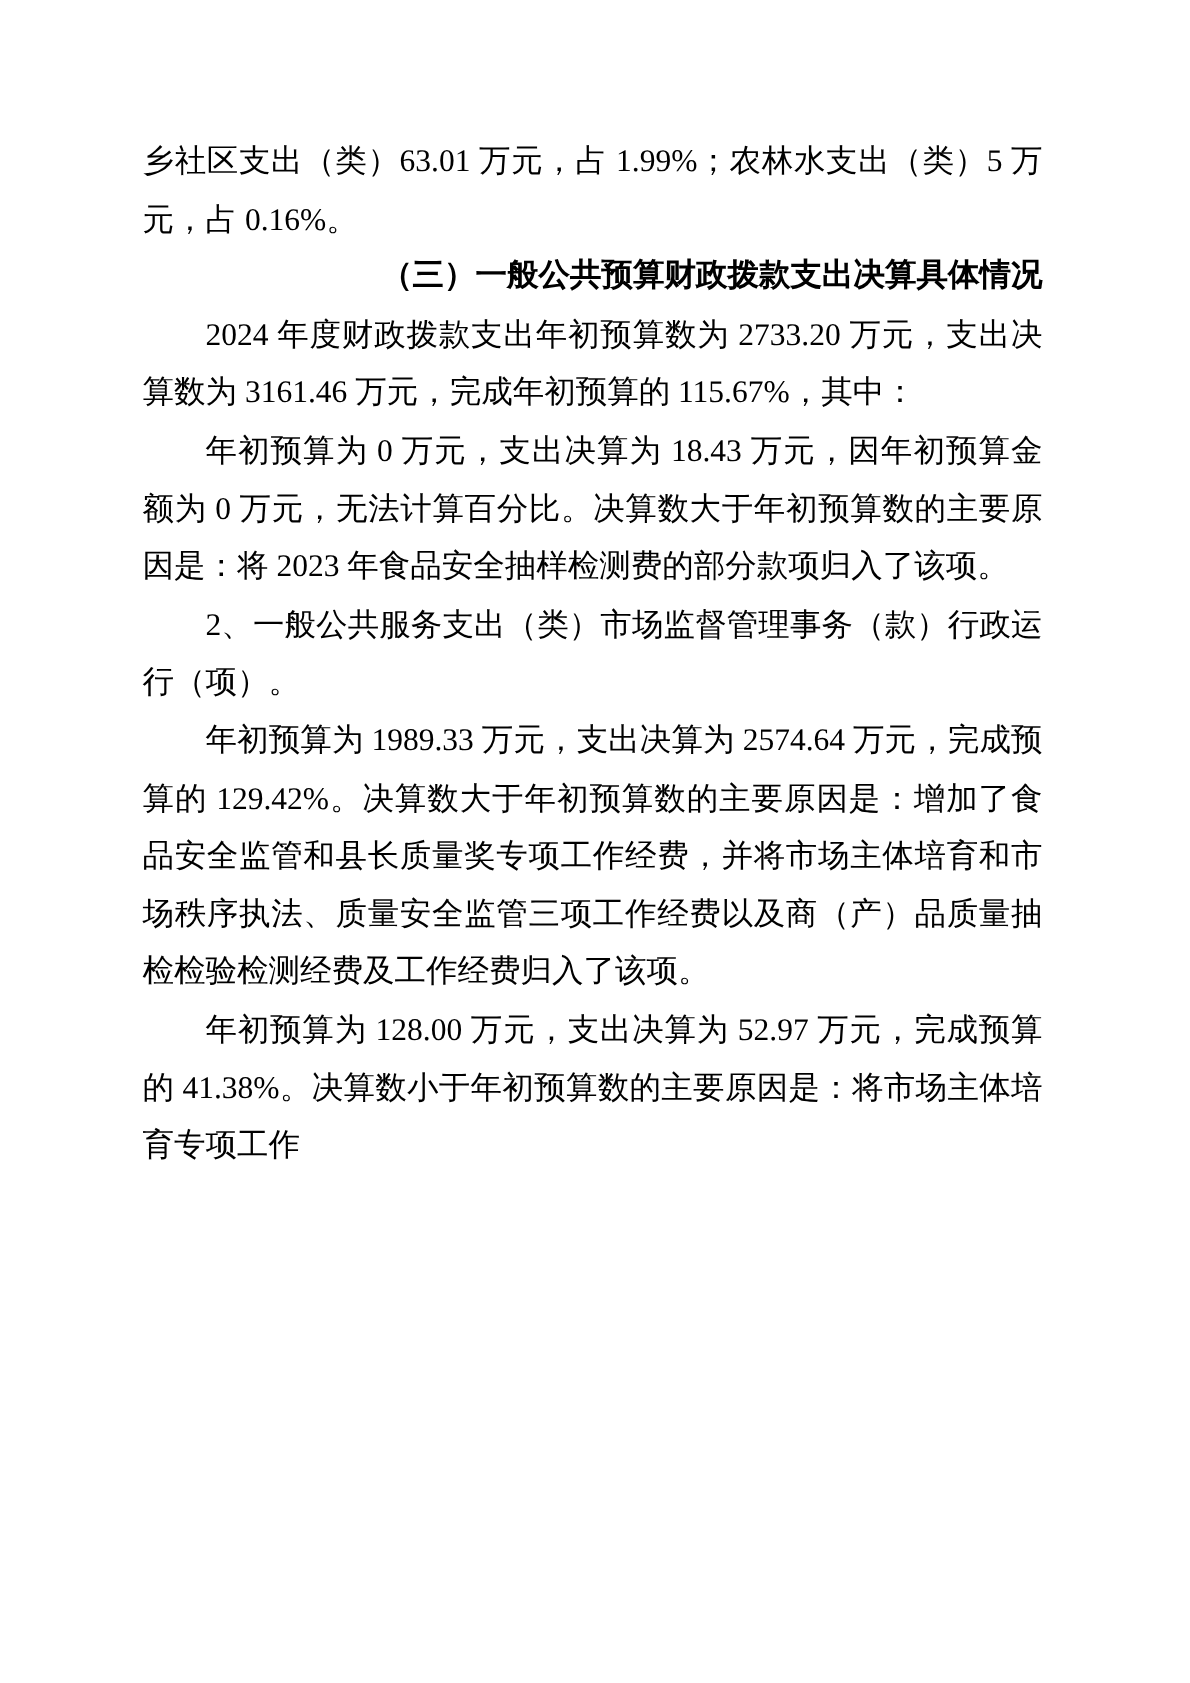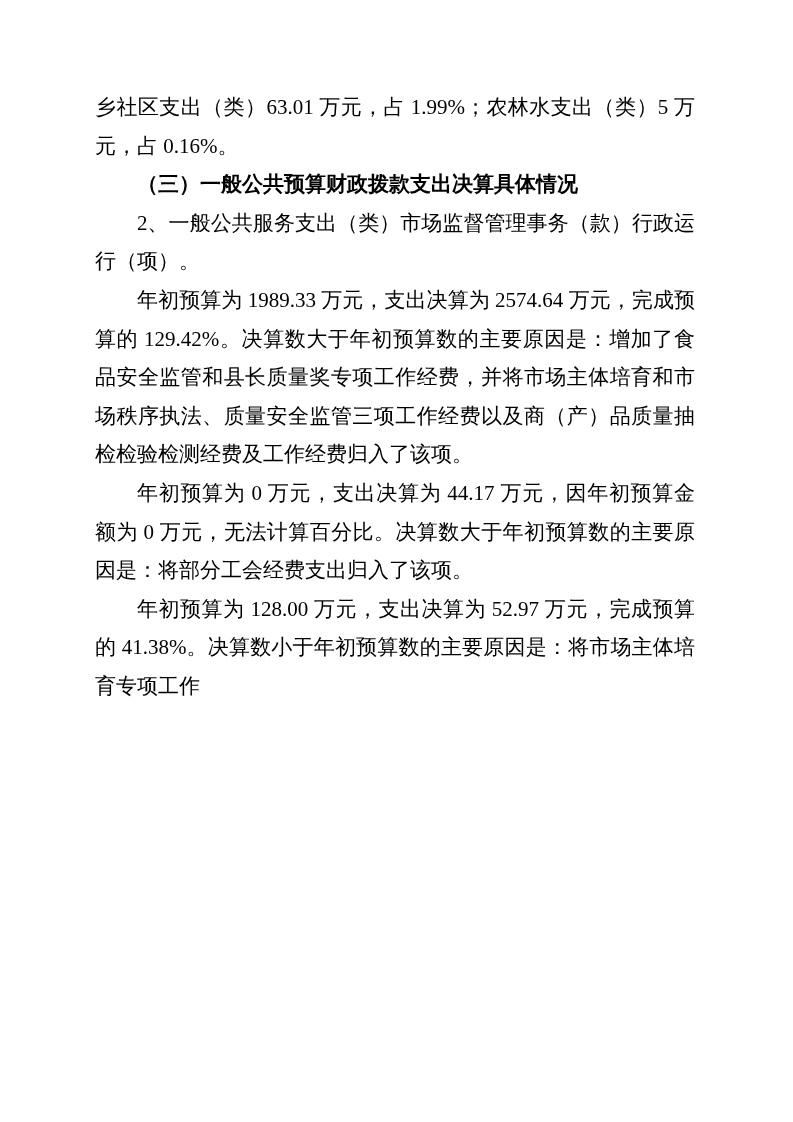--- a/index.html
+++ b/index.html
@@ -30,26 +30,27 @@
     text-justify: inter-ideograph;
     text-indent: 2em;
     word-break: break-all;
   }
   .page p.continued {
     text-indent: 0;
   }
   .page p.heading {
     font-family: "Liberation Sans", "DejaVu Sans", sans-serif;
     font-weight: bold;
-    text-align: left;
+    text-align: right;
   }
 </style>
 </head>
 <body>
 
 <div class="page">
   <p class="continued">乡社区支出（类）63.01 万元，占 1.99%；农林水支出（类）5 万元，占 0.16%。</p>
   <p class="heading">（三）一般公共预算财政拨款支出决算具体情况</p>
+  <p>2024 年度财政拨款支出年初预算数为 2733.20 万元，支出决算数为 3161.46 万元，完成年初预算的 115.67%，其中：</p>
+  <p>年初预算为 0 万元，支出决算为 18.43 万元，因年初预算金额为 0 万元，无法计算百分比。决算数大于年初预算数的主要原因是：将 2023 年食品安全抽样检测费的部分款项归入了该项。</p>
   <p>2、一般公共服务支出（类）市场监督管理事务（款）行政运行（项）。</p>
   <p>年初预算为 1989.33 万元，支出决算为 2574.64 万元，完成预算的 129.42%。决算数大于年初预算数的主要原因是：增加了食品安全监管和县长质量奖专项工作经费，并将市场主体培育和市场秩序执法、质量安全监管三项工作经费以及商（产）品质量抽检检验检测经费及工作经费归入了该项。</p>
-  <p>年初预算为 0 万元，支出决算为 44.17 万元，因年初预算金额为 0 万元，无法计算百分比。决算数大于年初预算数的主要原因是：将部分工会经费支出归入了该项。</p>
   <p>年初预算为 128.00 万元，支出决算为 52.97 万元，完成预算的 41.38%。决算数小于年初预算数的主要原因是：将市场主体培育专项工作</p>
 </div>
 
 </body></html>

